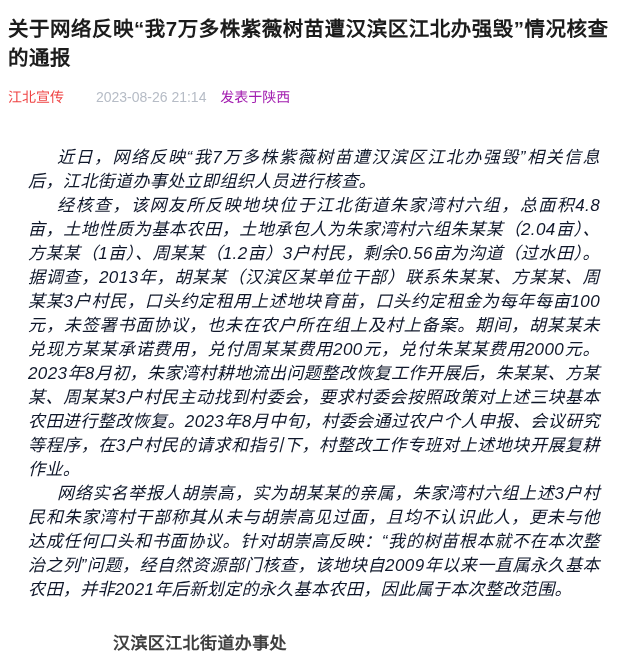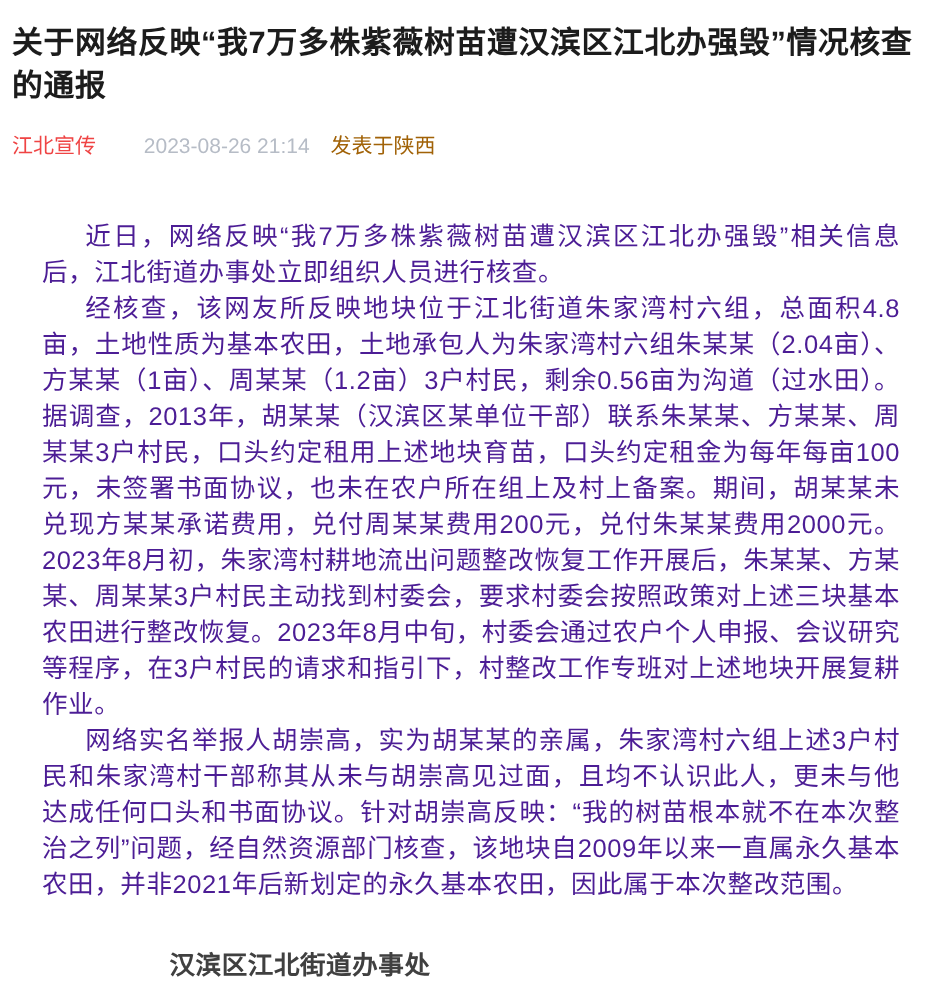--- a/index.html
+++ b/index.html
@@ -33,35 +33,36 @@
   .byline .account {
     color: #ef4444;
     margin-right: 12px;
   }
   .byline .timestamp {
     color: #b6bcc6;
     margin-right: 10px;
     margin-left: 16px;
   }
   .byline .location {
-    color: #a16207;
+    color: #a21caf;
   }
   .article-body {
     margin: 40px 28px 0 28px;
     width: 572px;
   }
   .article-body p {
     margin: 0;
     padding: 0;
     font-size: 17px;
     line-height: 24px;
-    color: #4c1d95;
+    color: #0f172a;
     letter-spacing: 0.4px;
     text-align: justify;
     text-indent: 1.7em;
+    font-style: italic;
   }
   .signature {
     margin: 28px 0 0 85px;
     width: -moz-fit-content;
     width: fit-content;
     text-align: center;
     font-size: 17px;
     line-height: 28px;
     color: #404040;
     letter-spacing: 0.4px;

